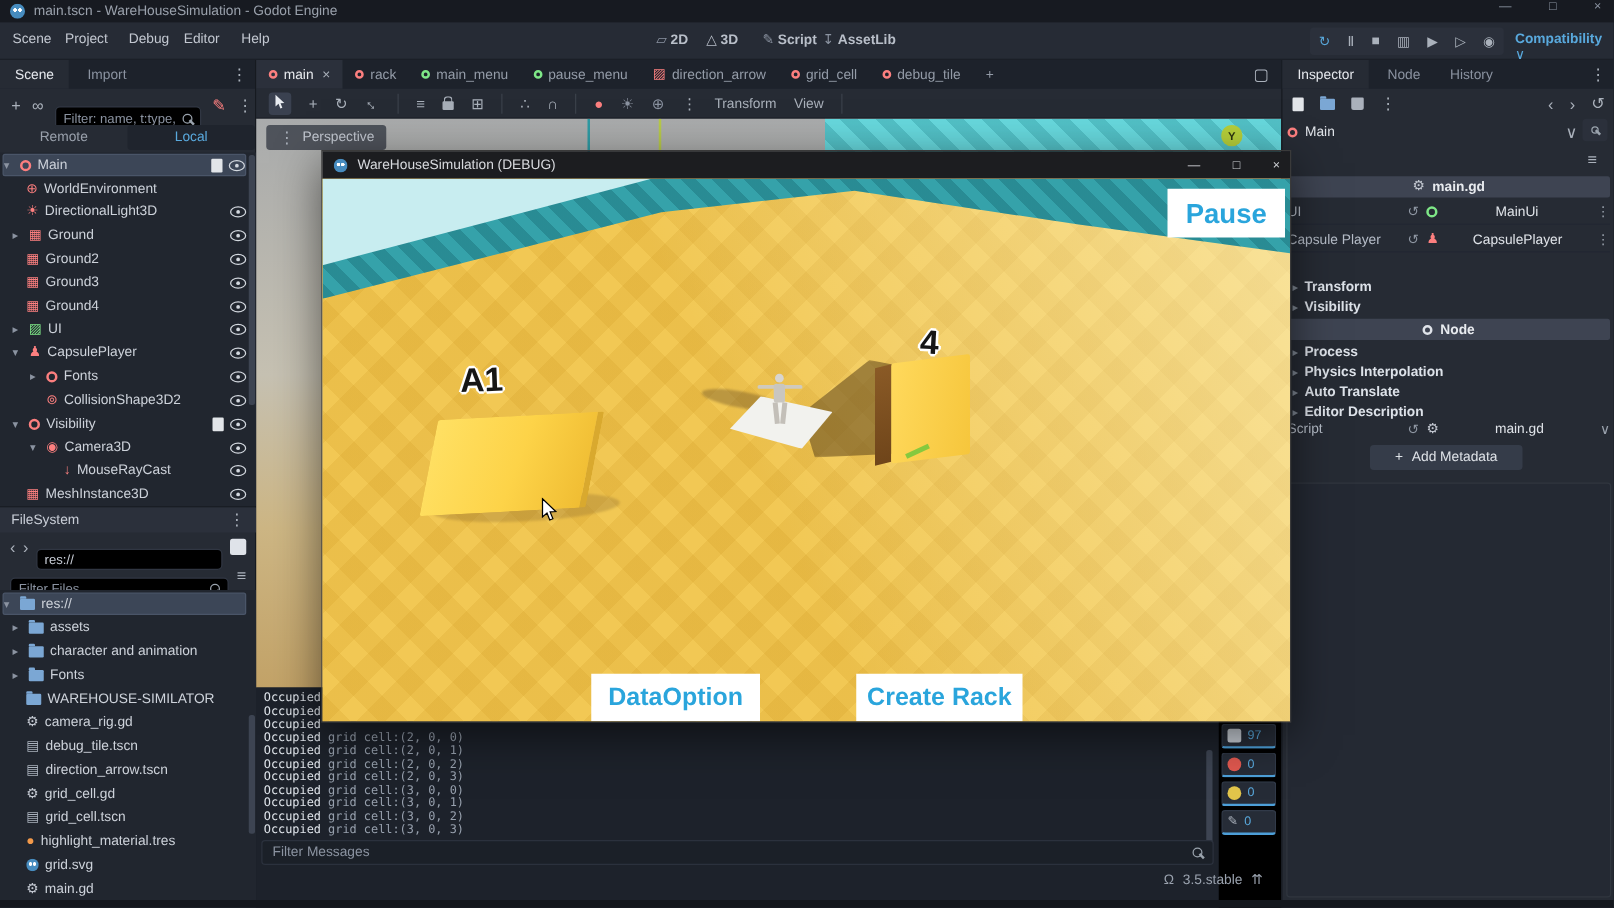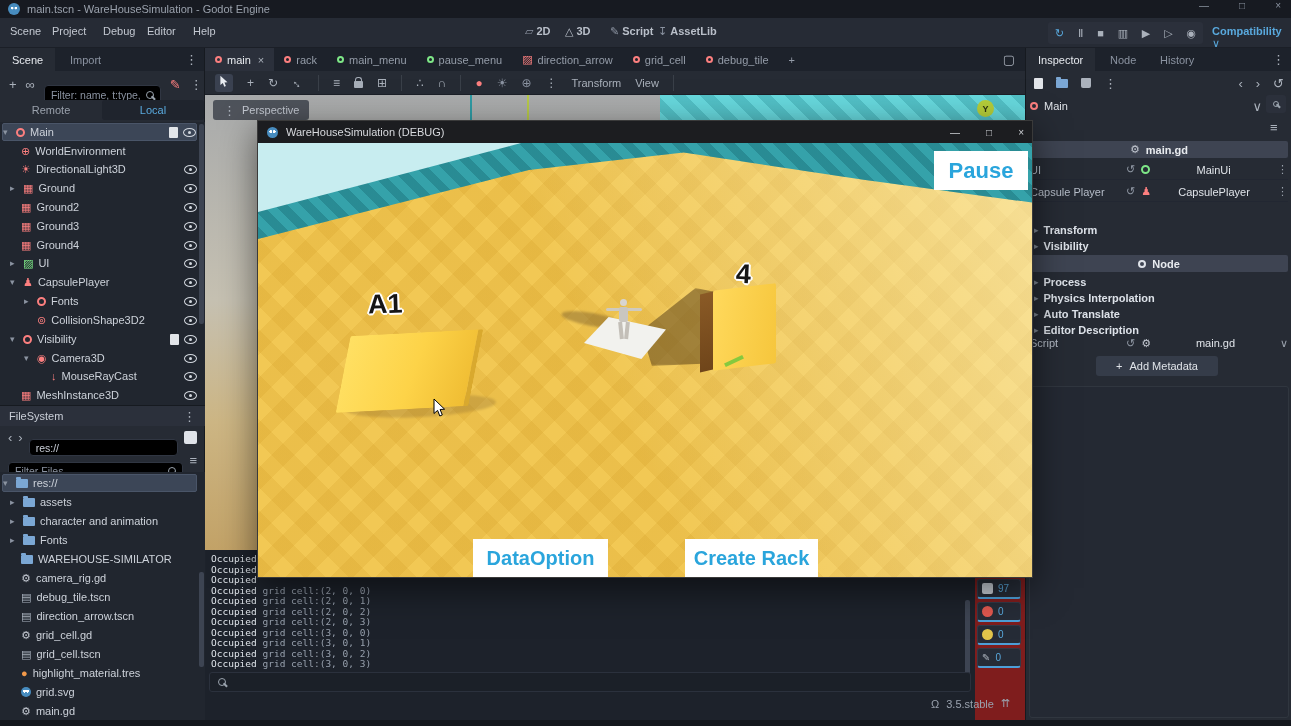--- a/index.html
+++ b/index.html
@@ -76,21 +76,21 @@
      background: repeating-linear-gradient(45deg, rgba(20,120,130,.25) 0 10px, rgba(0,0,0,0) 10px 20px), #67d8dd; }
   #vp-line1 { position:absolute; left:265px; top:0; width:2px; height:28px; background:#2f9ba4; }
   #vp-line2 { position:absolute; left:322px; top:0; width:2px; height:28px; background:#b7c94a; }
   #perspective { position:absolute; left:8px; top:5px; height:20px; background:rgba(62,67,76,.85); border-radius:3px; display:flex; align-items:center; gap:6px; padding:0 10px; color:#c3c8d1; }
   #axis-gizmo { position:absolute; left:772px; top:5px; width:17px; height:17px; border-radius:50%; background:#b6cf3a; color:#2c3310; font-size:9px; font-weight:bold; display:flex; align-items:center; justify-content:center; }
 
   
   #output-panel { position:absolute; left:0; top:502px; width:820px; height:176px; background:#1d222b; }
   .logline { position:absolute; left:6px; font-family:"DejaVu Sans Mono","Liberation Mono",monospace; font-size:9.5px; white-space:pre; color:#97a0ad; }
   .logline .pfx { color:#dfe4ea; }
-  #badge-col { position:absolute; left:770px; top:0; width:50px; height:176px; background:#7f1d1d; }
+  #badge-col { position:absolute; left:770px; top:0; width:50px; height:176px; background:#000000; }
   .badge { position:absolute; left:2px; width:44px; height:20px; background:#262c37; border:1px solid #313a49; border-bottom:2px solid #4d9fd8; border-radius:3px; display:flex; align-items:center; gap:5px; padding:0 4px; }
   .badge .cnt { color:#59a9dd; font-size:10px; }
   .bic { width:11px; height:11px; border-radius:50%; display:inline-flex; align-items:center; justify-content:center; font-size:8px; font-weight:bold; }
   .bic.msg { background:#c9cfd7; color:#222; border-radius:2px; }
   .bic.err { background:#e0584f; color:#fff; }
   .bic.warn { background:#e2c54b; color:#332b00; }
   #filter-messages { position:absolute; left:4px; top:122px; width:762px; height:20px; background:#1b2028; border:1px solid #2b313d; border-radius:3px; display:flex; align-items:center; padding:0 8px; color:#8b93a1; }
   #bottom-tabs { position:absolute; left:0; top:147px; width:820px; height:23px; background:#262b34; display:flex; align-items:center; gap:22px; padding-left:14px; }
   #bottom-tabs .bt { color:#b6bdc8; }
   #bottom-tabs .bt.active { color:#59a9dd; }
@@ -520,20 +520,21 @@
             <span class="bic warn"></span>
             <span class="cnt">0</span>
           </div>
         <div class="badge" style="top:98px">
             <span style="color:#aab1bb;font-size:10px">✎</span>
             <span class="cnt">0</span>
           </div>
       </div>
 
       <div id="filter-messages">
+        <span style="flex:1">Filter Messages</span>
         <span class="mag"></span>
       </div>
 
       <div id="version-row">
         <span>Ω</span>
         <span>3.5.stable</span>
         <span>⇈</span>
       </div>
     </div>
   </div>

